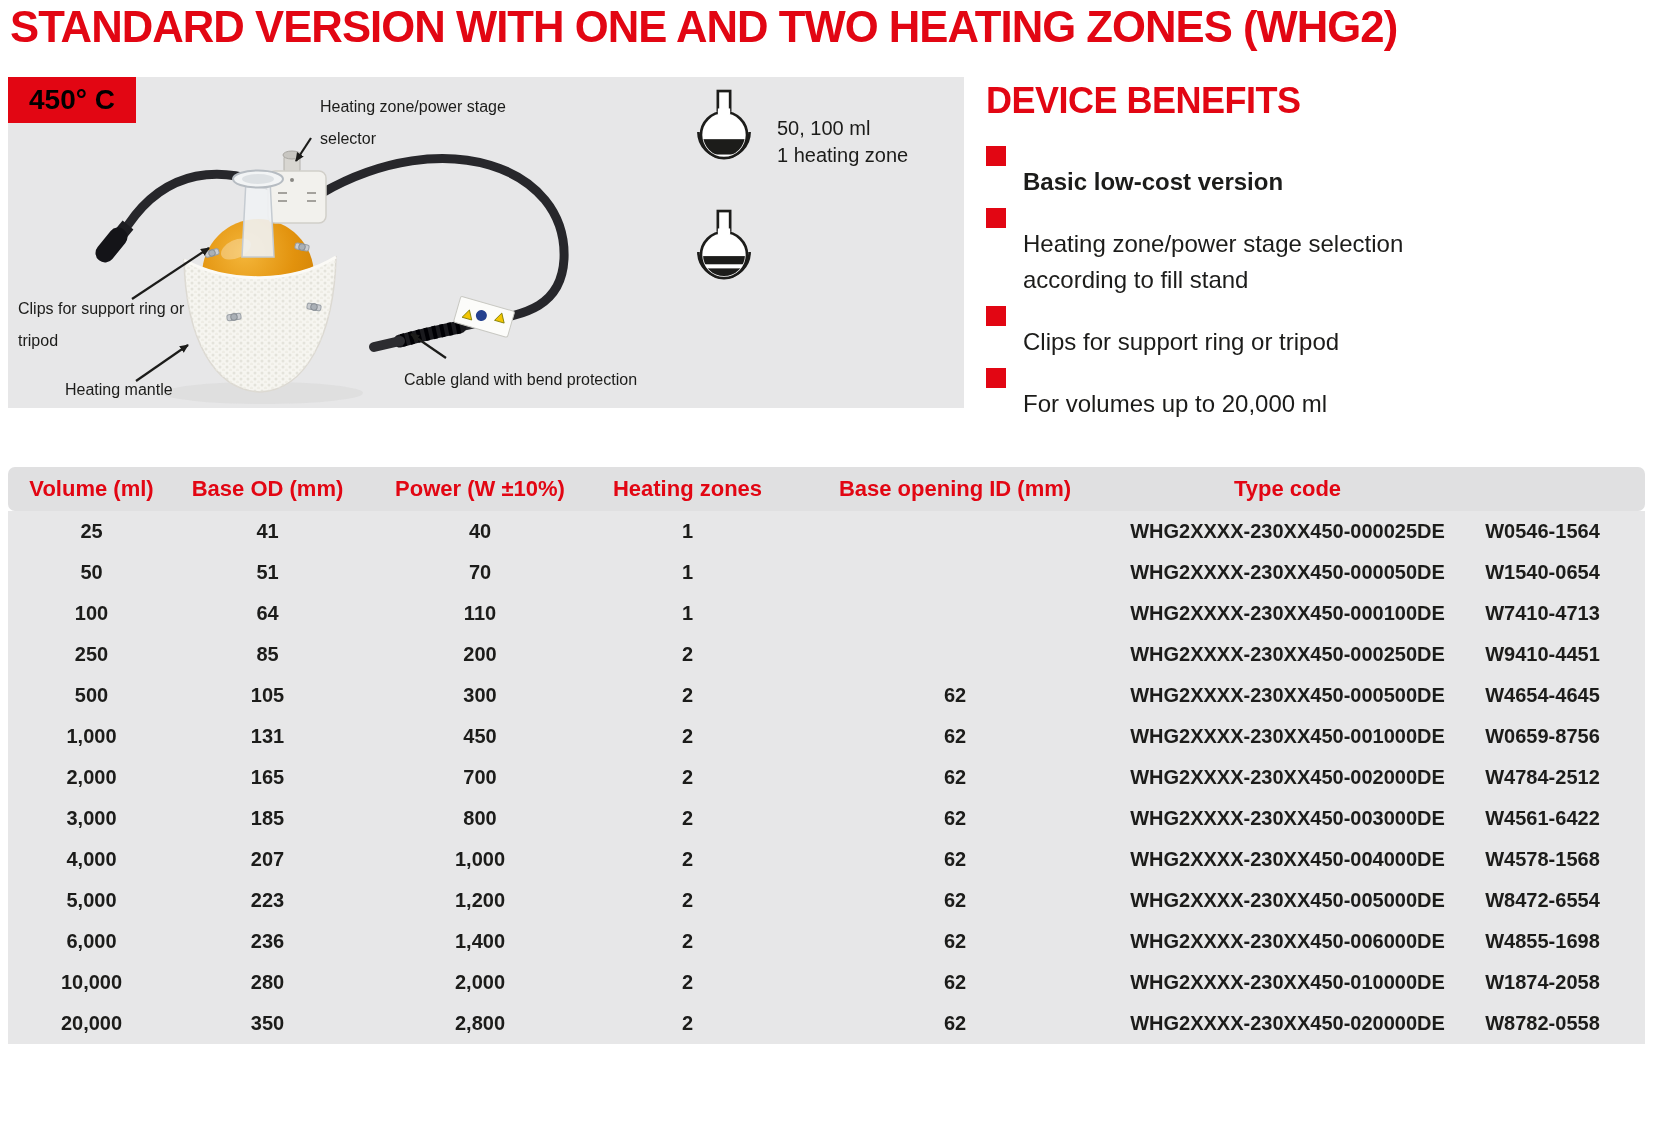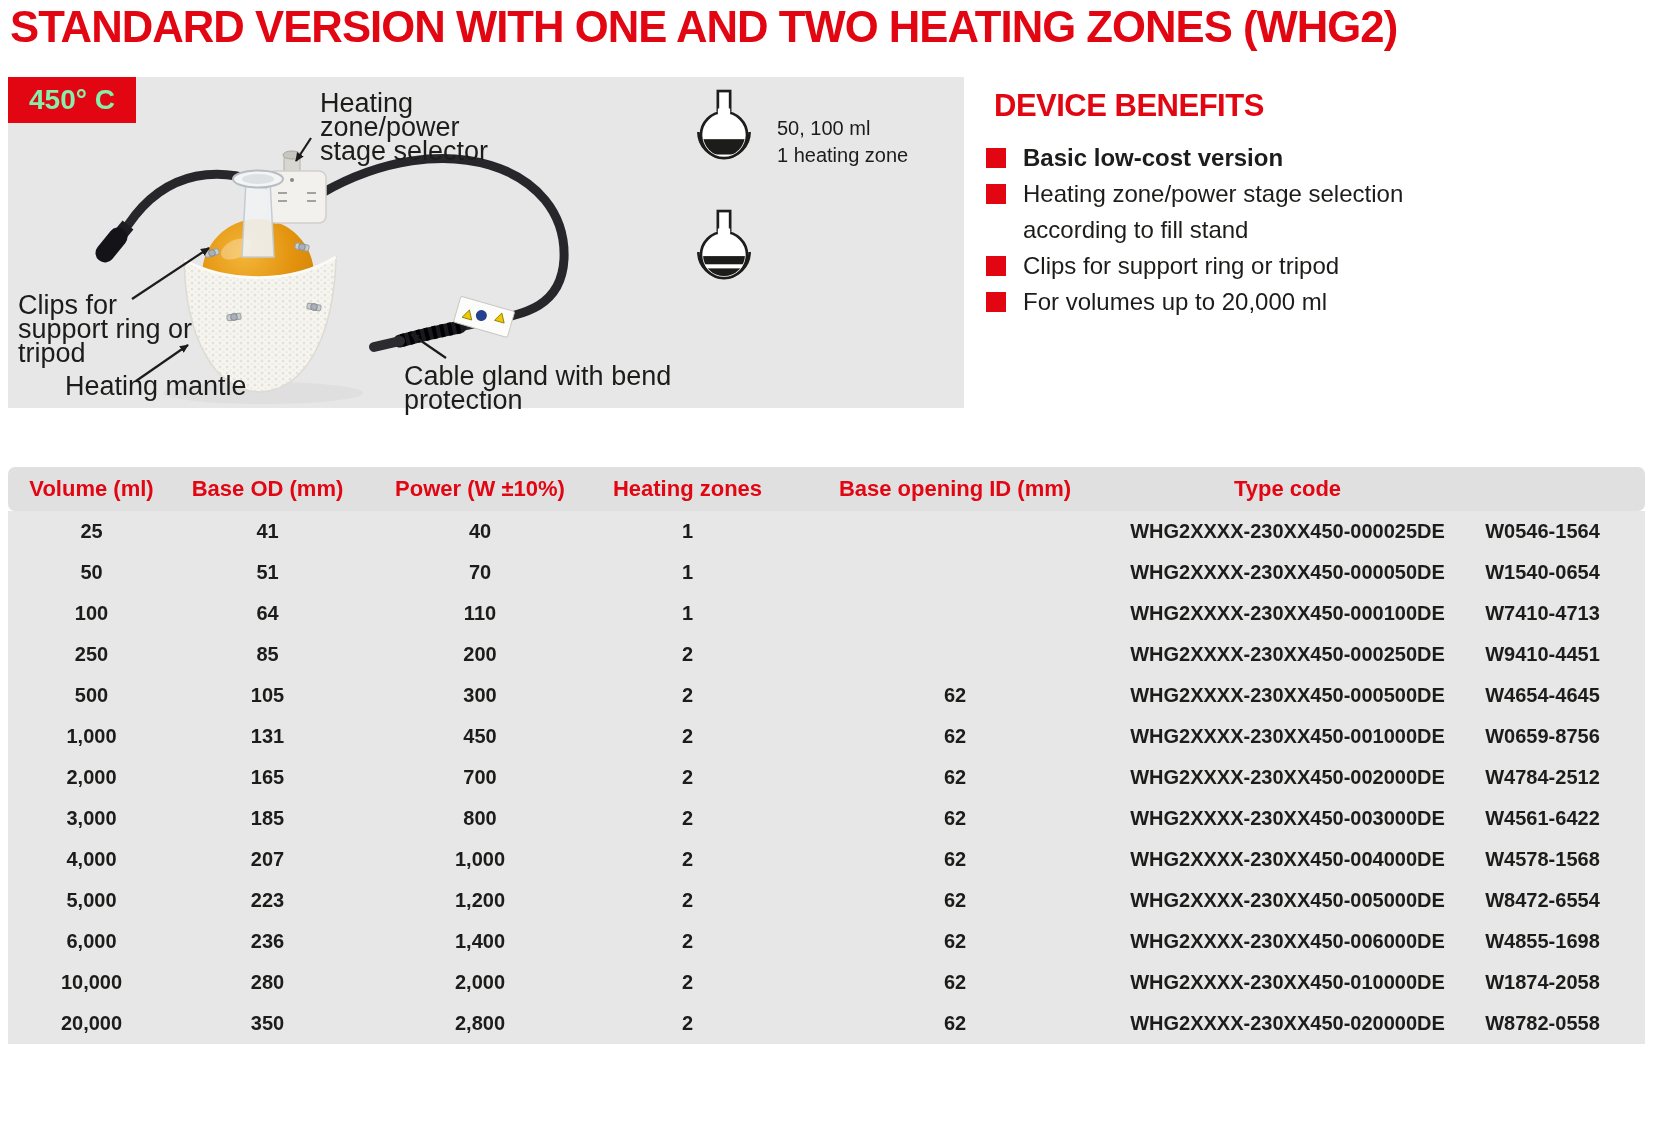--- a/index.html
+++ b/index.html
@@ -17,41 +17,41 @@
   }
   .page-title{
     position:absolute;left:10px;top:1px;margin:0;white-space:nowrap;
     font-size:45px;font-weight:bold;color:var(--red);
     letter-spacing:-1px;transform:scaleX(0.97);transform-origin:left center;
   }
   
   .product-panel{position:absolute;left:8px;top:77px;width:956px;height:331px;background:var(--panel);}
   .temp-badge{
     position:absolute;left:0;top:0;width:128px;height:46px;background:var(--red);
-    color:#86efac;font-size:28px;font-weight:bold;display:flex;align-items:center;justify-content:center;
+    color:#000000;font-size:28px;font-weight:bold;display:flex;align-items:center;justify-content:center;
     z-index:3;
   }
   .scene{position:absolute;inset:0;width:100%;height:100%;z-index:1;}
-  .callout{position:absolute;font-size:27px;line-height:24px;z-index:2;}
+  .callout{position:absolute;font-size:16px;line-height:32px;z-index:2;}
   .callout.selector{left:312px;top:14px;width:212px;}
   .callout.clips{left:10px;top:216px;width:178px;}
   .callout.mantle{left:57px;top:297px;width:250px;}
   .callout.cable{left:396px;top:287px;width:330px;}
   .flask-legend{position:absolute;left:687px;top:12px;z-index:2;}
   .legend-item{display:flex;align-items:flex-start;}
   .legend-item + .legend-item{margin-top:34px;}
   .legend-icon{width:58px;height:86px;flex:0 0 auto;}
   .legend-text{margin-left:24px;padding-top:26px;font-size:20px;line-height:27px;}
   
   .benefits{position:absolute;left:986px;top:80px;width:620px;}
-  .benefits-heading{margin:8px;font-size:31px;font-weight:bold;color:var(--red);letter-spacing:-0.5px;}
+  .benefits-heading{margin:0;font-size:36px;font-weight:bold;color:var(--red);letter-spacing:-0.5px;}
   .benefit-list{list-style:none;margin:16px 0 0;padding:0;}
   .benefit{display:flex;align-items:flex-start;font-size:24px;line-height:36px;}
   .benefit .bullet{flex:0 0 auto;width:20px;height:20px;background:var(--red);margin:8px 17px 0 0;}
-  .benefit .text{max-width:432px;}
+  .benefit .text{max-width:432px;margin-top:26px;}
   .benefit.bold .text{font-weight:bold;}
   
   .spec-table{position:absolute;left:8px;top:467px;width:1637px;}
   .thead,.tr{display:grid;grid-template-columns:167px 185px 240px 175px 360px 305px 205px;}
   .thead{height:44px;background:var(--head);border-radius:7px;}
   .th{display:flex;align-items:center;justify-content:center;color:var(--red);font-weight:bold;font-size:22px;white-space:nowrap;}
   .tr{height:41px;background:var(--row);}
   .td{display:flex;align-items:center;justify-content:center;font-size:20px;font-weight:bold;white-space:nowrap;}
 </style>
 </head>

